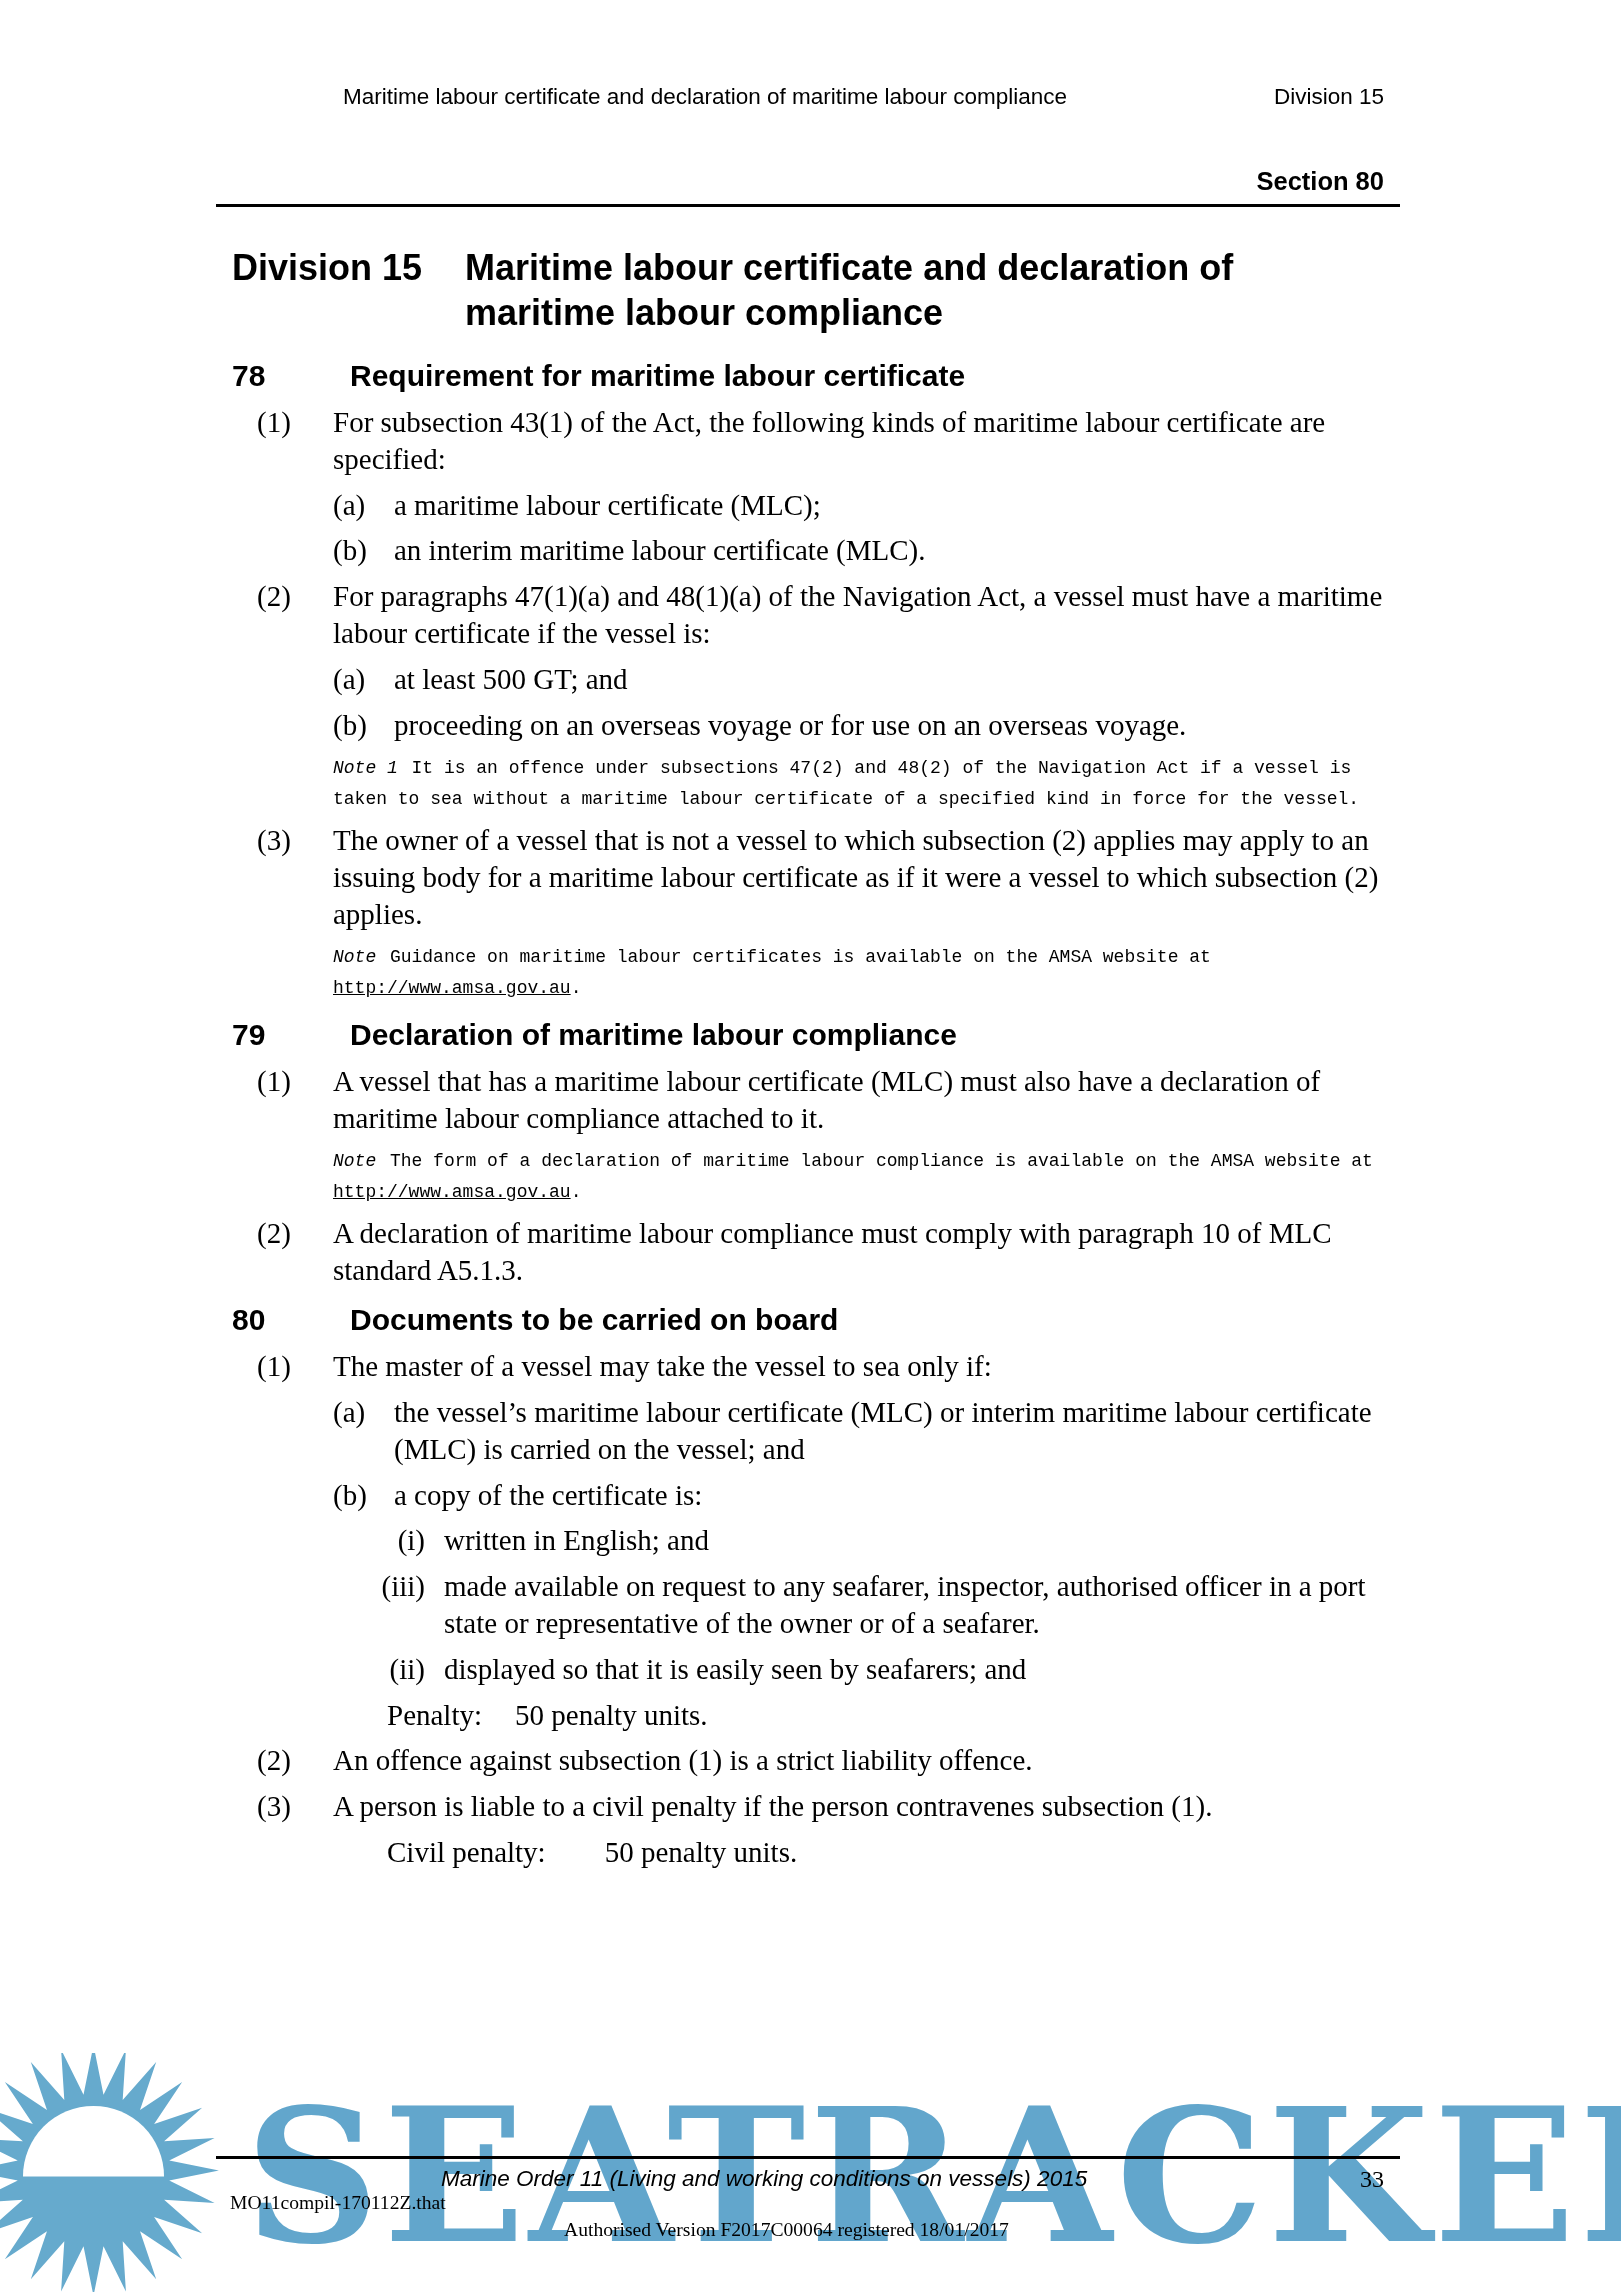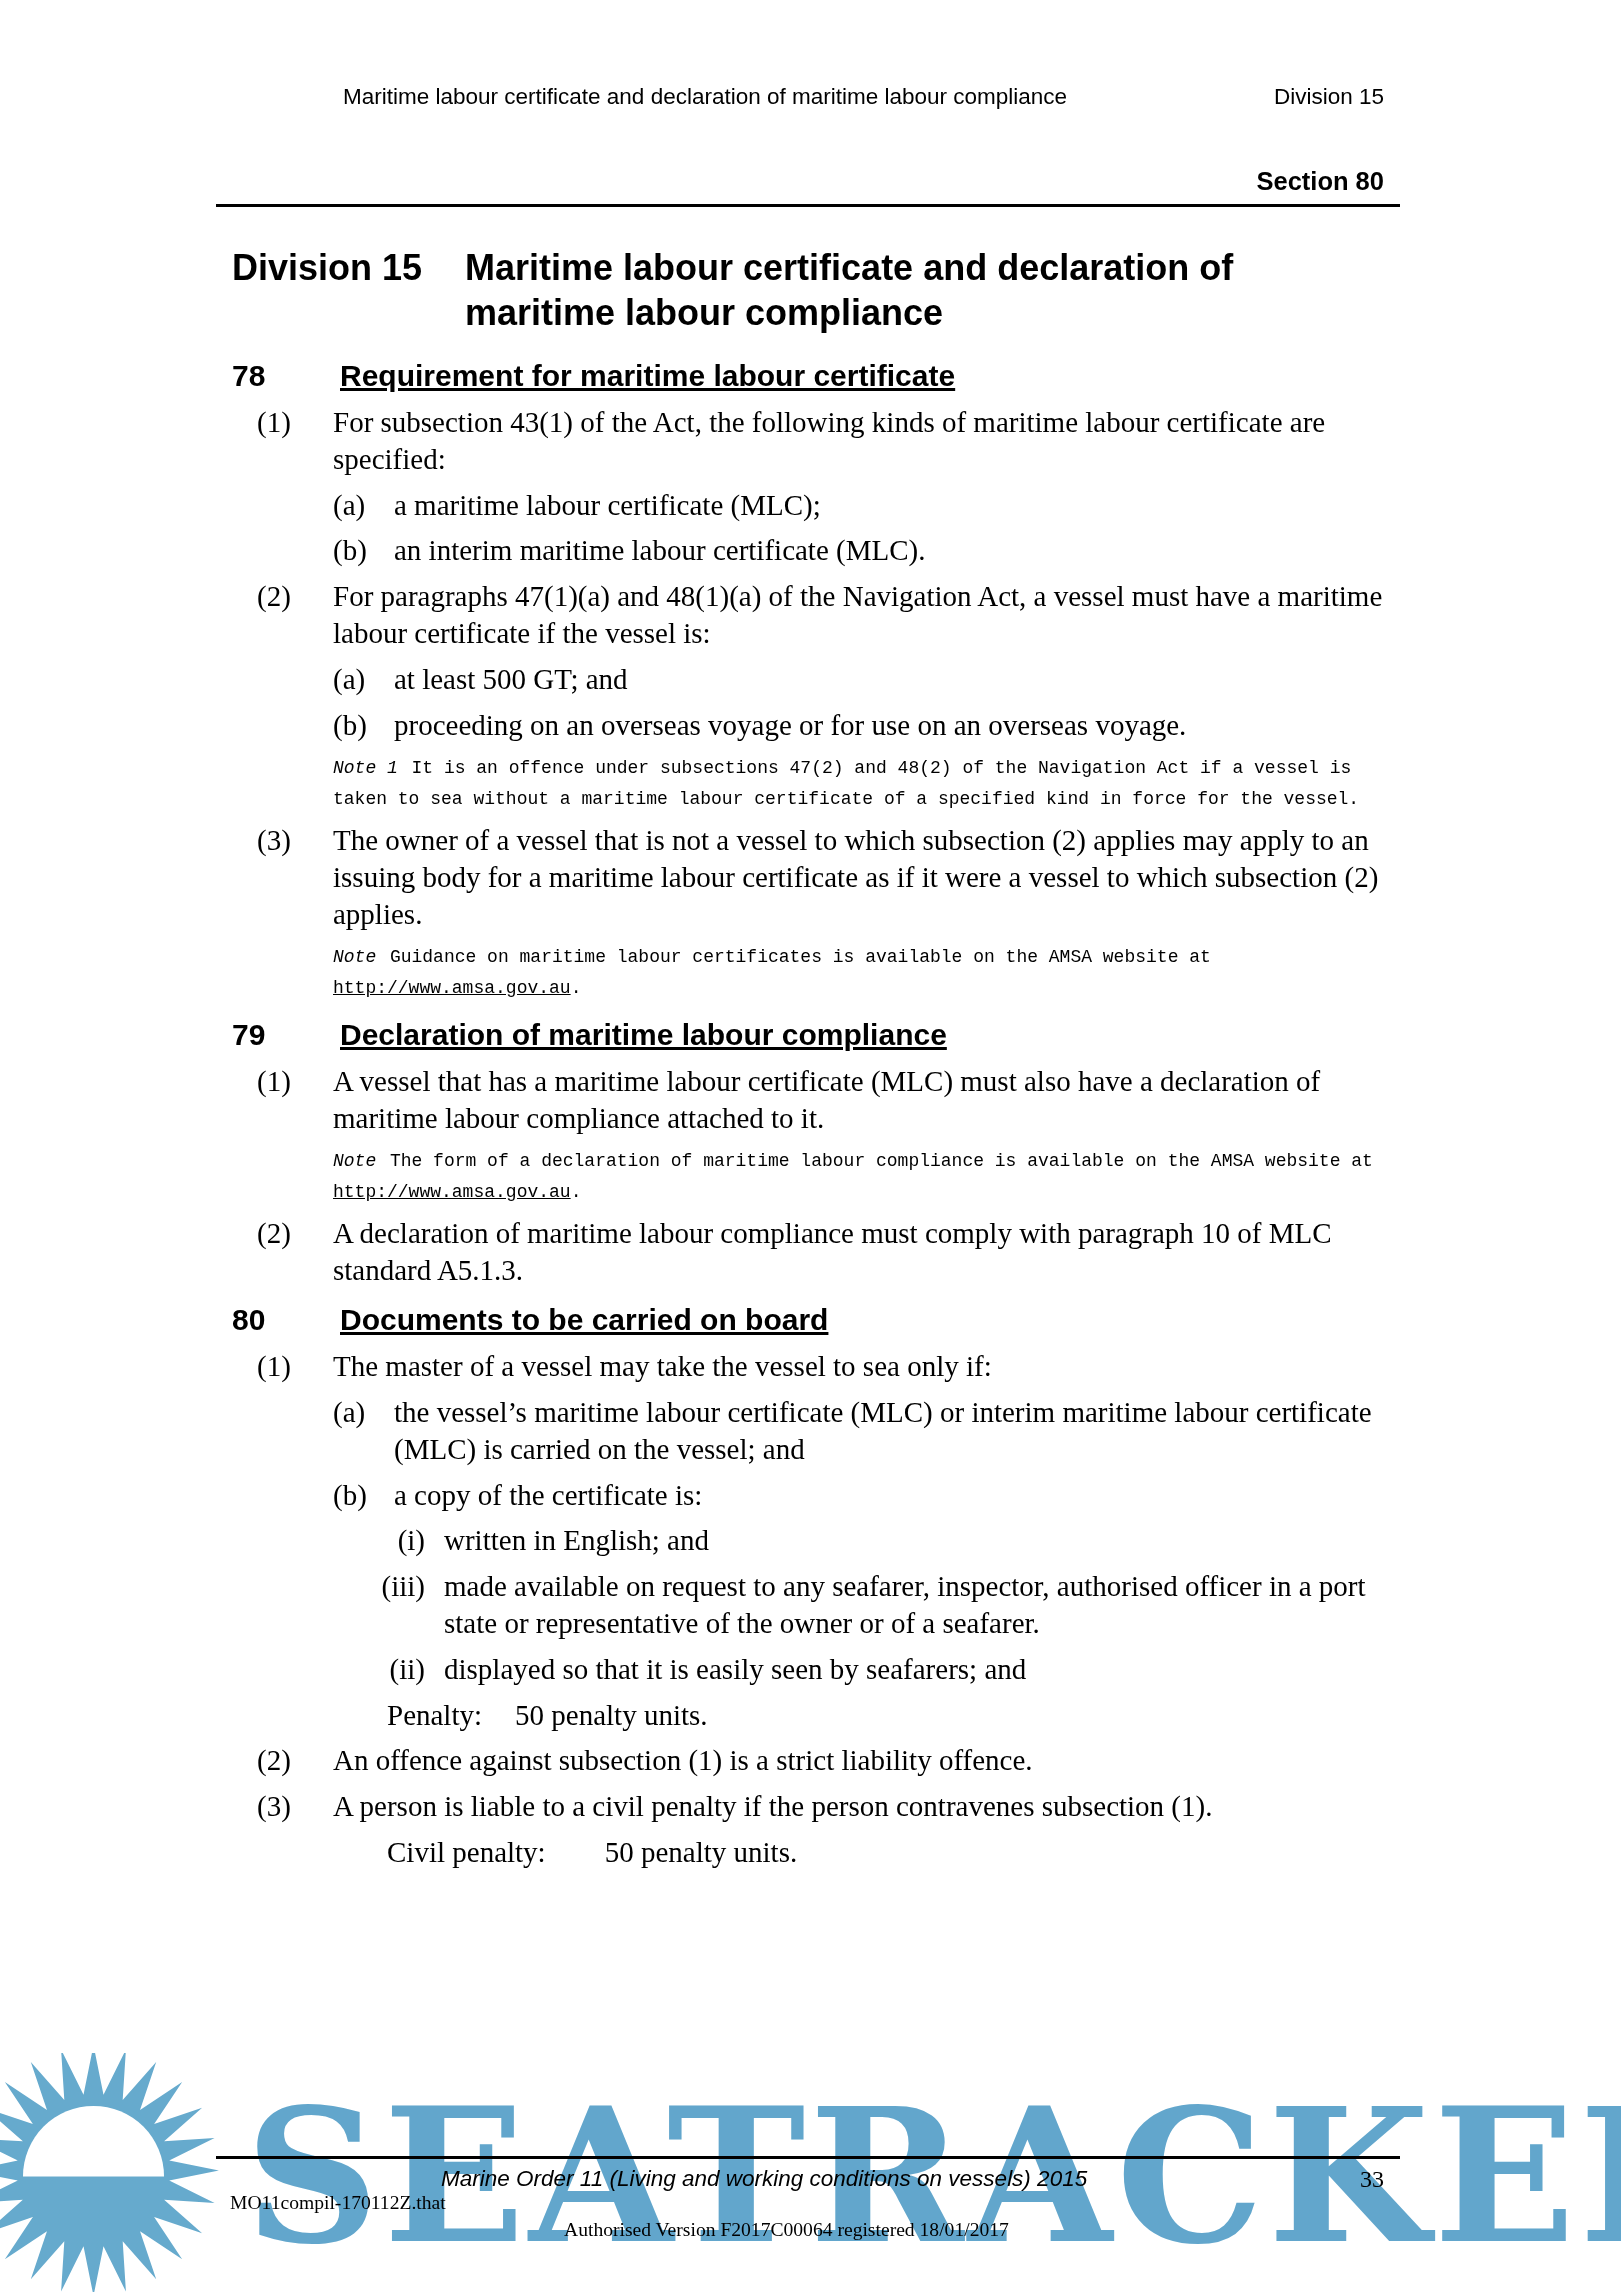--- a/index.html
+++ b/index.html
@@ -12,21 +12,21 @@
   .hdr-sec { position: absolute; top: 167px; right: 237px; font-size: 25.5px; font-weight: bold; }
   .hdr-rule { position: absolute; top: 204px; left: 216px; width: 1184px; height: 2.9px; background: #000; }
 
   .div-title { position: absolute; top: 245px; left: 232px; font-size: 36px; font-weight: bold; line-height: 45px; display: flex; }
   .div-title .num { width: 233px; }
   .div-title .txt { width: 843px; }
 
   .content { position: absolute; top: 353px; left: 0; width: 1621px; }
   .sec-head { position: relative; font-size: 30px; font-weight: bold; height: 39px; margin-top: 5.9px; margin-bottom: 5.9px; }
   .sec-head .num { position: absolute; left: 232px; }
-  .sec-head .txt { position: absolute; left: 340px; text-decoration: underline; }
+  .sec-head .txt { position: absolute; left: 350px; }
 
   .sub { position: relative; font-size: 29px; line-height: 37px; margin-bottom: 8.8px; }
   .sub .lbl { position: absolute; left: 257px; }
   .sub .txt { margin-left: 333px; width: 1059px; display: block; }
 
   .para { position: relative; font-size: 29px; line-height: 37px; margin-bottom: 8.8px; }
   .para .lbl { position: absolute; left: 333px; }
   .para .txt { margin-left: 394px; width: 1000px; display: block; }
 
   .subpara { position: relative; font-size: 29px; line-height: 37px; margin-bottom: 8.8px; }

